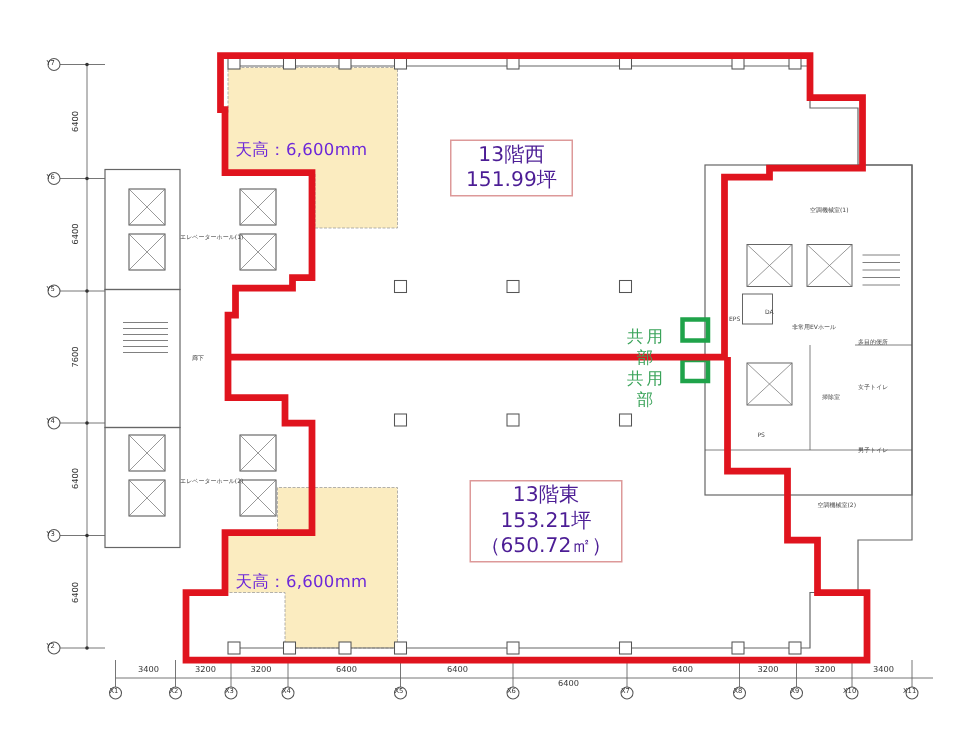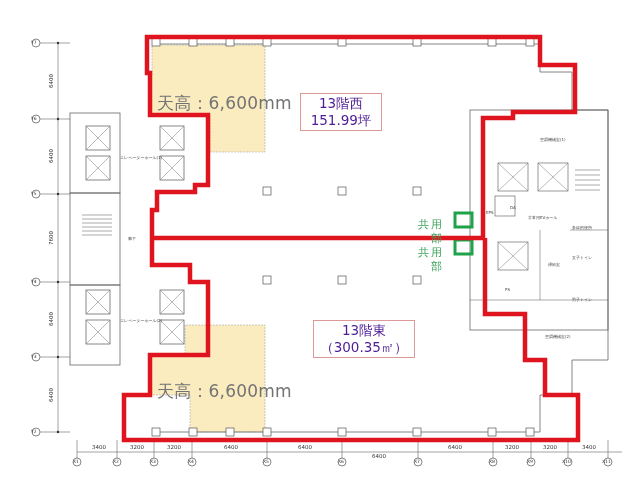--- a/index.html
+++ b/index.html
@@ -1,22 +1,22 @@
 <!DOCTYPE html>
 <html><head>
 <meta charset="utf-8">
 <style>
   html, body { margin: 0; padding: 0; background: #ffffff; }
   body { width: 640px; height: 497px; position: relative; overflow: hidden;
          font-family: "DejaVu Sans", sans-serif; }
   #plan { position: absolute; left: 0; top: 0; width: 640px; height: 497px; }
   .lbl { position: absolute; text-align: center; white-space: nowrap; }
   .area-label { color: #4c1d95; font-family: "DejaVu Sans", sans-serif; font-size: 13.5px; line-height: 17px; }
-  .ceiling { color: #737373; font-family: "DejaVu Sans", sans-serif; font-size: 17px; letter-spacing: 0.2px; }
-  .common { color: #3aa35a; font-size: 11px; line-height: 14px; width: 26px; text-align: right; white-space: normal; letter-spacing: 2px; }
+  .ceiling { color: #6d28d9; font-family: "DejaVu Sans", sans-serif; font-size: 11px; letter-spacing: 0.2px; }
+  .common { color: #3aa35a; font-size: 11px; line-height: 14px; width: 26px; text-align: center; white-space: normal; letter-spacing: 2px; }
   .dim { font-size: 5.5px; color: #333; }
   .axis { font-size: 4.5px; color: #333; }
   .tiny { font-size: 4px; color: #444; }
 </style>
 </head>
 <body>
 
 <svg id="plan" viewBox="0 0 640 497" xmlns="http://www.w3.org/2000/svg">
 
   <g stroke="#666" stroke-width="0.6" fill="none">
@@ -183,21 +183,22 @@
   <polyline fill="none" stroke="#e0141e" stroke-width="4.5" stroke-linejoin="miter" points="152,238 152,265 190,265 190,282 208,282 208,355 150,355 150,395 124,395 124,440 578,440 578,395 545,395 545,360 525,360 525,314 485,314 485,238"></polyline>
 </svg>
 
 <div class="lbl area-label" style="left:300px; top:93px; width:80px; border:1px solid #d99; padding:1px 0;">
   <div>13階西</div>
   <div>151.99坪</div>
 </div>
 
 <div class="lbl area-label" style="left:313px; top:320px; width:100px; border:1px solid #d99; padding:1px 0;">
   <div>13階東</div>
-  <div>（300.35㎡）</div>
+  <div>153.21坪</div>
+  <div>（650.72㎡）</div>
 </div>
 
 <div class="lbl ceiling" style="left:157px; top:92px;">天高：6,600mm</div>
 <div class="lbl ceiling" style="left:157px; top:380px;">天高：6,600mm</div>
 
 <div class="lbl common" style="left:418px; top:218px;">共用部</div>
 <div class="lbl common" style="left:418px; top:246px;">共用部</div>
 
 <div class="lbl tiny" style="left:120px; top:155px;">エレベーターホール(1)</div>
 <div class="lbl tiny" style="left:120px; top:318px;">エレベーターホール(2)</div>

